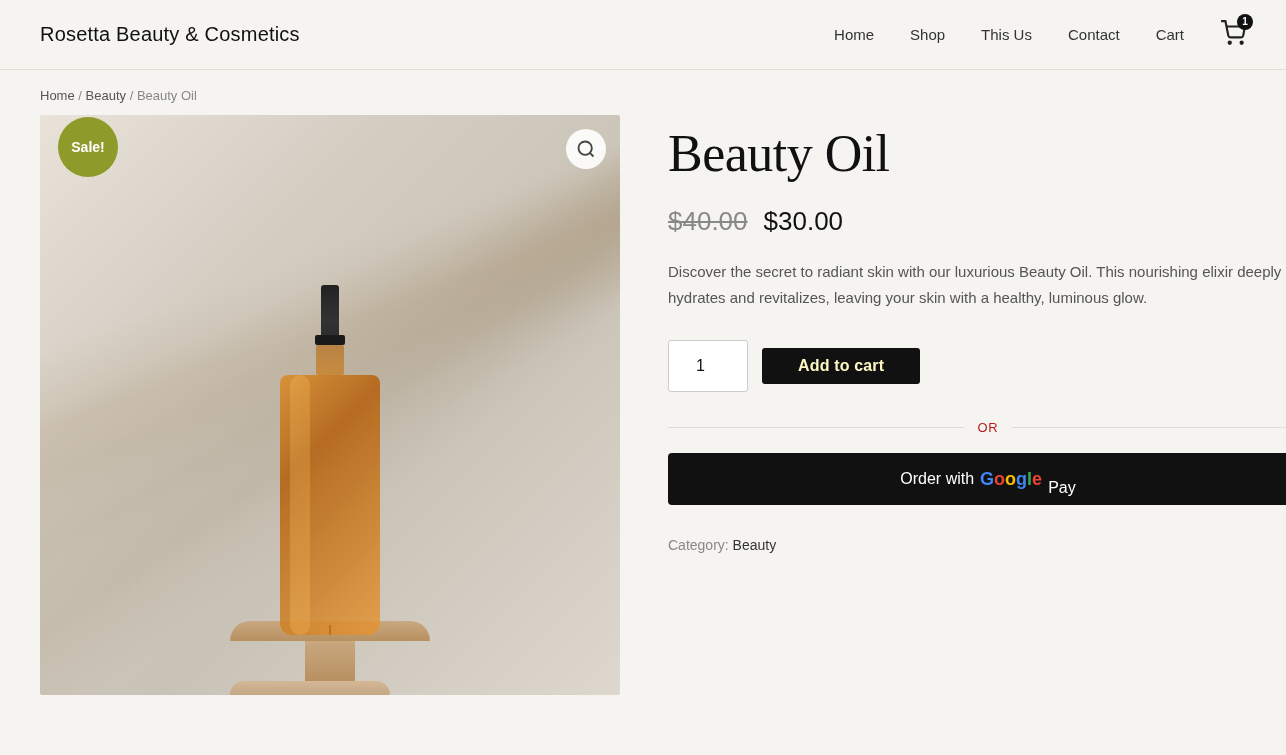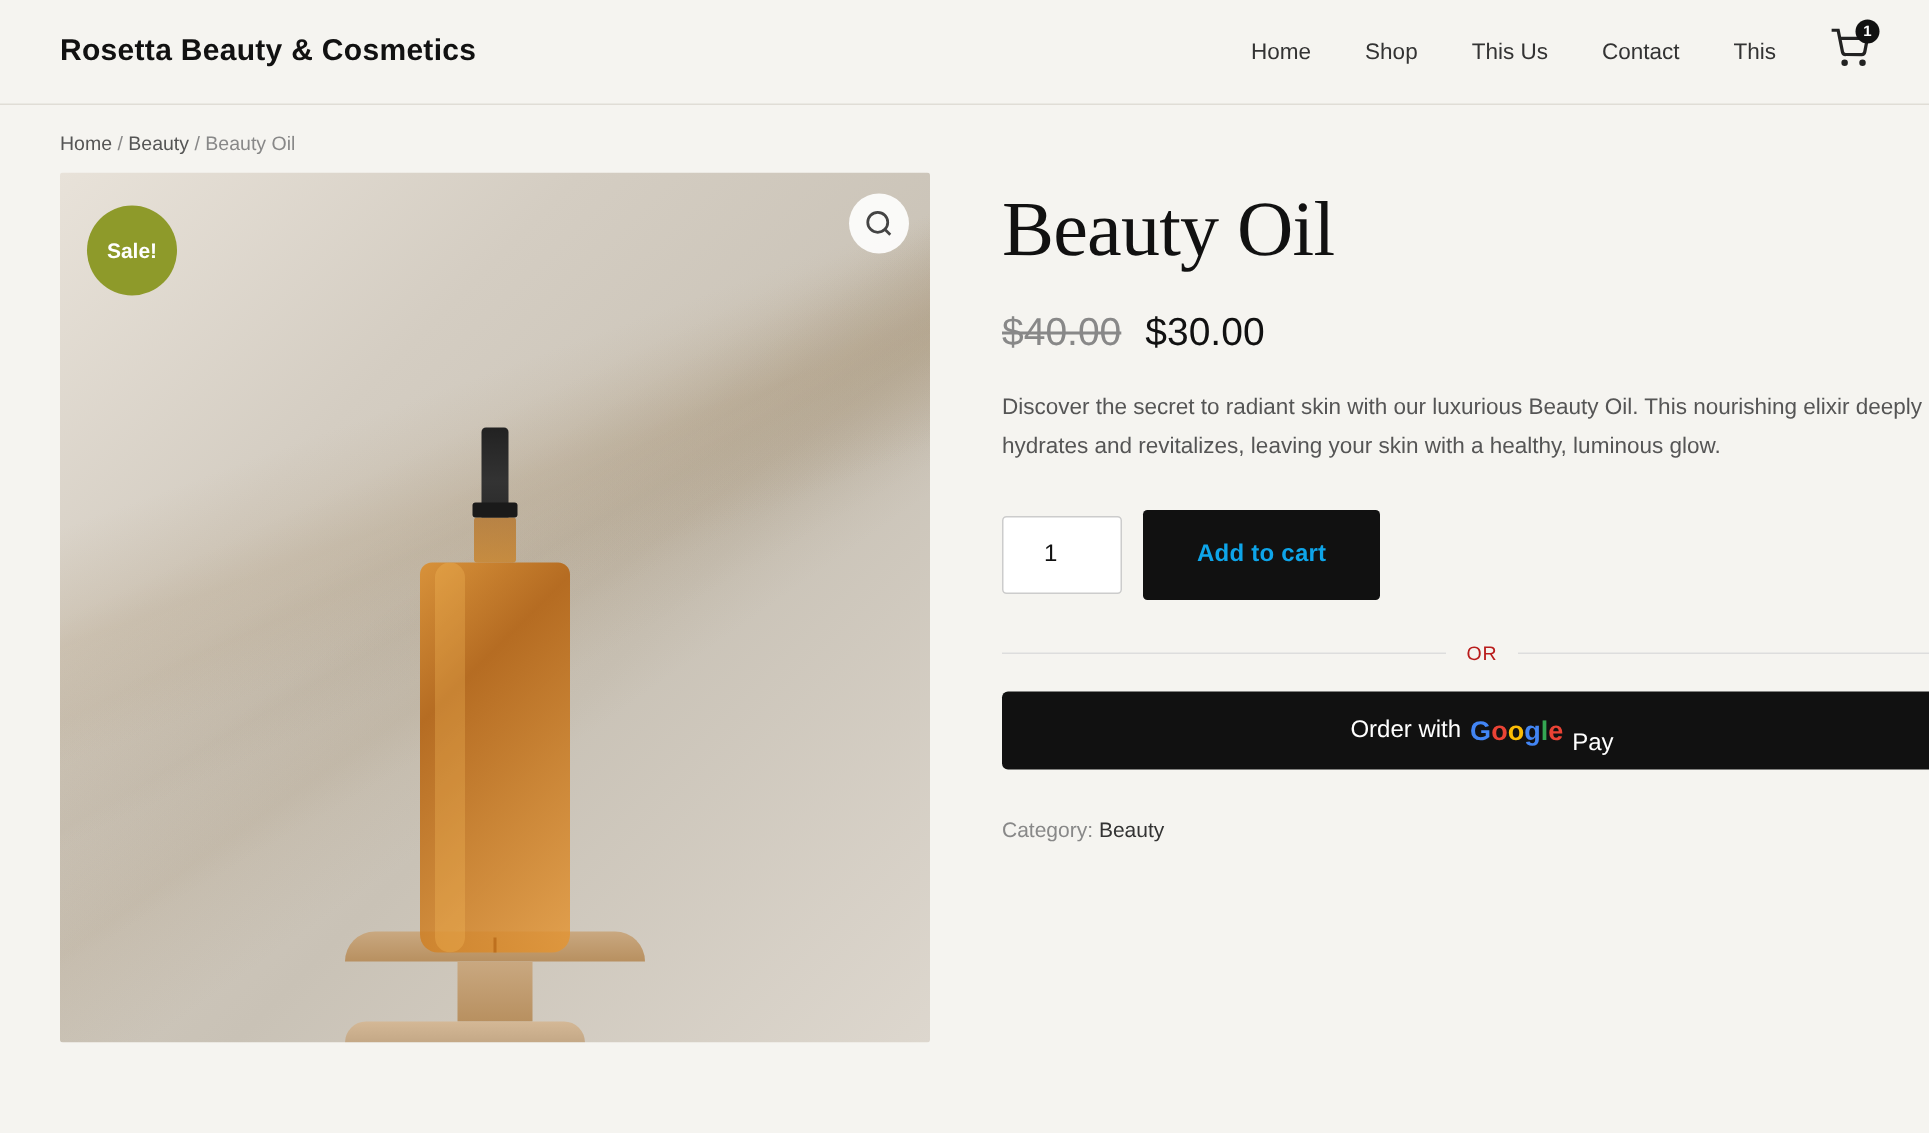--- a/index.html
+++ b/index.html
@@ -15,21 +15,21 @@
       background: #f5f4f0;
       padding: 0 40px;
       height: 70px;
       display: flex;
       align-items: center;
       justify-content: space-between;
       border-bottom: 1px solid #e0ddd6;
     }
     .brand {
       font-size: 20px;
-      font-weight: 700;
+      font-weight: 400;
       color: #111;
       letter-spacing: 0.01em;
     }
     nav {
       display: flex;
       align-items: center;
       gap: 36px;
     }
     nav a {
       text-decoration: none;
@@ -85,21 +85,21 @@
     .product-image-wrap {
       position: relative;
       width: 580px;
       min-width: 580px;
       height: 580px;
       overflow: hidden;
       border-radius: 2px;
     }
     .sale-badge {
       position: absolute;
-      top: 22px;
+      top: 2px;
       left: 18px;
       background: #8e9a2a;
       color: #fff;
       font-size: 14px;
       font-weight: 700;
       width: 60px;
       height: 60px;
       border-radius: 50%;
       display: flex;
       align-items: center;
@@ -292,24 +292,24 @@
       border: 1.5px solid #ccc;
       border-radius: 3px;
       text-align: center;
       font-size: 16px;
       background: #fff;
       color: #111;
       outline: none;
       cursor: pointer;
     }
     .add-to-cart-btn {
-      height: 60px;
+      height: 36px;
       padding: 0 36px;
       background: #111;
-      color: #0ea5e9;
+      color: #fef9c3;
       border: none;
       border-radius: 3px;
       font-size: 16px;
       font-weight: 600;
       cursor: pointer;
       letter-spacing: 0.01em;
     }
 
     .or-divider {
       display: flex;
@@ -372,21 +372,21 @@
 </head>
 <body>
 
 <header>
   <div class="brand">Rosetta Beauty &amp; Cosmetics</div>
   <nav>
     <a href="#">Home</a>
     <a href="#">Shop</a>
     <a href="#">This Us</a>
     <a href="#">Contact</a>
-    <a href="#">This</a>
+    <a href="#">Cart</a>
     <div class="cart-icon-wrap">
       <svg viewBox="0 0 24 24" fill="none" stroke="currentColor" stroke-width="2">
         <circle cx="9" cy="21" r="1"></circle>
         <circle cx="20" cy="21" r="1"></circle>
         <path d="M1 1h4l2.68 13.39a2 2 0 0 0 2 1.61h9.72a2 2 0 0 0 2-1.61L23 6H6"></path>
       </svg>
       <div class="cart-badge">1</div>
     </div>
   </nav>
 </header>

